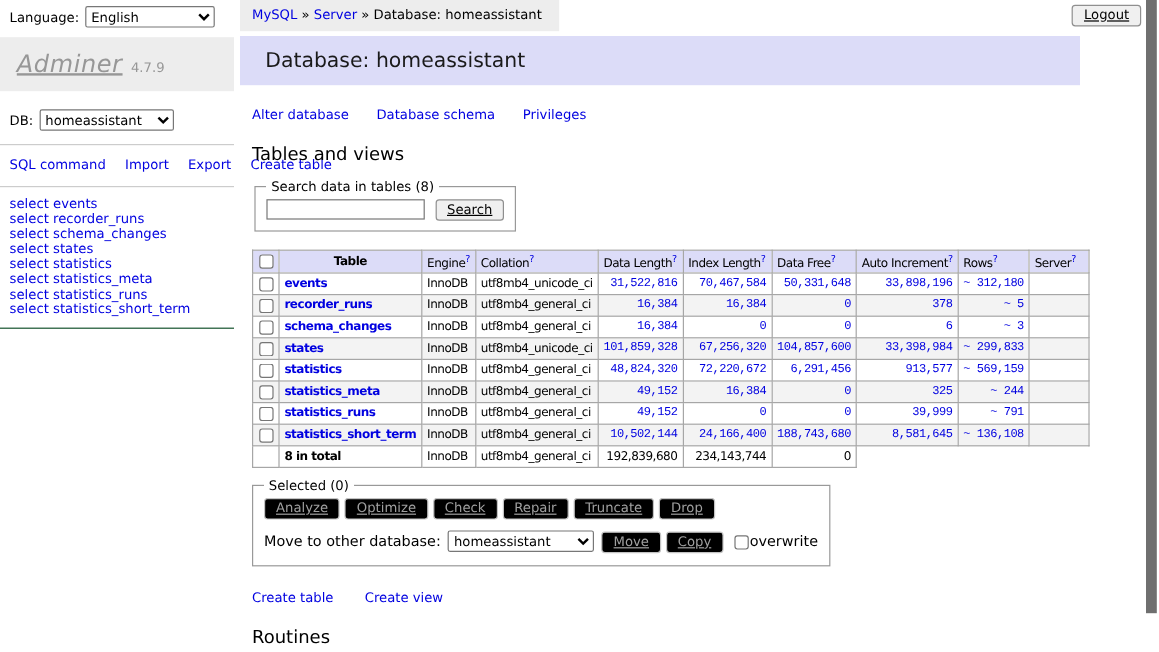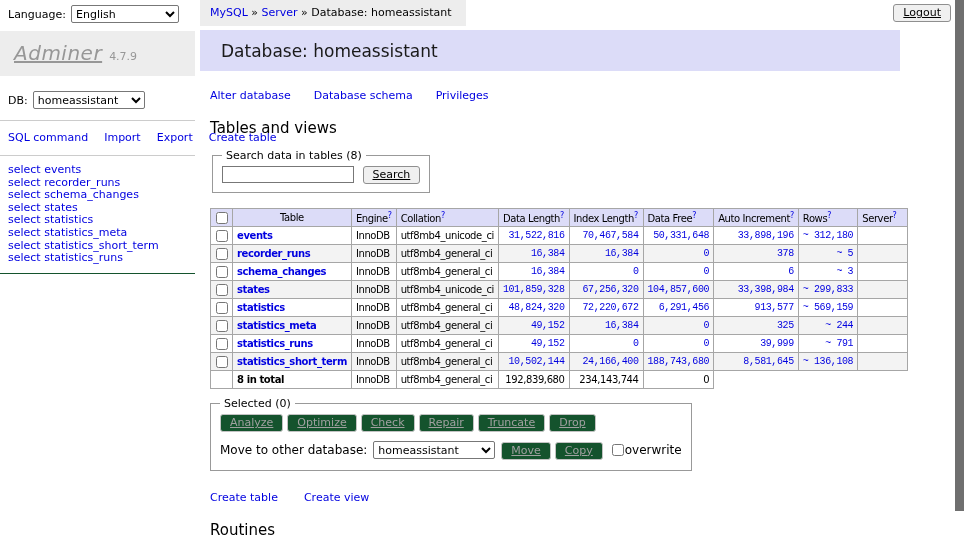--- a/index.html
+++ b/index.html
@@ -65,32 +65,32 @@
   }
   legend{font-size:11px;padding:0 4px;}
   #search-fieldset{margin:12px 0 0 2px;}
   #search-input{
     width:132px;height:17px;border:1px solid #777;font-family:inherit;font-size:11px;padding:0 3px;
   }
   .btn{
     font-family:inherit;font-size:11px;padding:1px 9px 2px 9px;height:18px;
     border:1px solid #8f8f8f;border-radius:3px;background:#f0f0f0;color:#000;cursor:pointer;text-decoration:underline;
   }
-  .btn[disabled]{color:#a0a0a0;border-color:#c3c3c3;background:#14532d;cursor:default;}
+  .btn[disabled]{color:#a0a0a0;border-color:#c3c3c3;background:#000000;cursor:default;}
   #search-button{margin-left:5px;}
 
   
   #tables-overview{border-collapse:collapse;margin-top:15px;table-layout:fixed;}
   #tables-overview th,#tables-overview td{
     border:1px solid var(--table-border);
     font-size:10px;letter-spacing:-0.4px;white-space:nowrap;overflow:hidden;
     padding:2px 4px;height:18px;font-weight:normal;text-align:left;
   }
   #tables-overview thead th{background:var(--accent-bg);}
-  #tables-overview th.th-table{text-align:center;font-weight:normal;}
+  #tables-overview th.th-table{text-align:center;font-weight:bold;}
   #tables-overview sup{font-size:8px;color:var(--link);}
   #tables-overview td.num{text-align:right;color:var(--link);font-family:Liberation Mono, monospace;}
   #tables-overview td.num-plain{text-align:right;color:#000;}
   #tables-overview a.tbl-name{font-weight:bold;}
   #tables-overview tr.alt td{background:var(--alt-row-bg);}
   #tables-overview td.check,#tables-overview th.check{text-align:center;padding:1px 2px;}
   #tables-overview td.blank{border:none;background:#fff;}
   #tables-overview td.bold{font-weight:bold;}
   input[type=checkbox]{width:12px;height:12px;margin:1px;vertical-align:middle;}
 
@@ -127,22 +127,22 @@
     <label>DB:</label><select id="db-select"><option>homeassistant</option></select>
   </div>
   <div id="menu-links"><a>SQL command</a><a>Import</a><a>Export</a><a>Create table</a></div>
   <ul id="table-list">
       <li><a>select events</a></li>
       <li><a>select recorder_runs</a></li>
       <li><a>select schema_changes</a></li>
       <li><a>select states</a></li>
       <li><a>select statistics</a></li>
       <li><a>select statistics_meta</a></li>
+      <li><a>select statistics_runs</a></li>
       <li><a>select statistics_short_term</a></li>
-      <li><a>select statistics_runs</a></li>
     </ul>
 </div>
 
 <div id="content">
   <div id="breadcrumb"><a>MySQL</a><span class="sep"> » </span><a>Server</a><span class="sep"> » </span><span>Database: homeassistant</span></div>
   <h1 id="page-heading">Database: homeassistant</h1>
 
   <div id="main">
     <div id="db-links"><a>Alter database</a><a>Database schema</a><a>Privileges</a></div>
 

